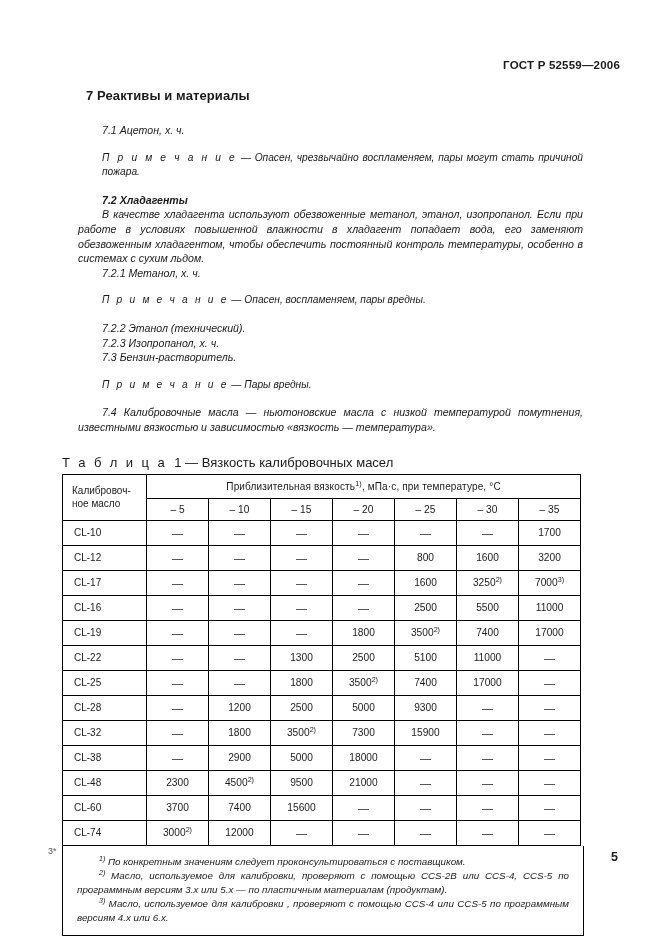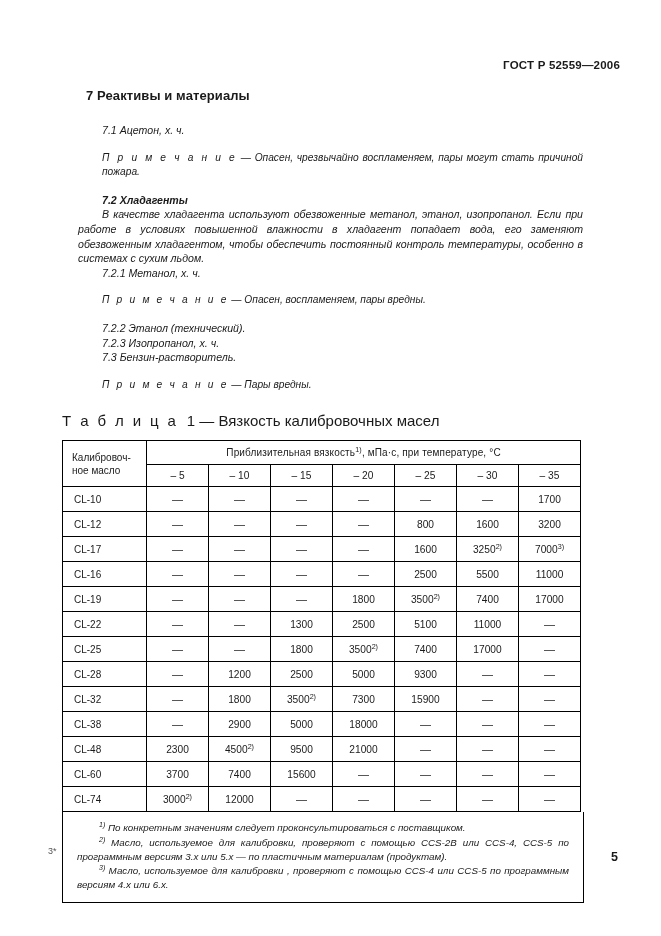--- a/index.html
+++ b/index.html
@@ -67,22 +67,22 @@
   .spaced {
     letter-spacing: 2.2px;
   }
   b.run-in {
     font-weight: bold;
     margin-left: 24px;
   }
 
   
   .tbl-caption {
-    font-size: 15px;
-    margin: 20px 0 11px -16px;
+    font-size: 13px;
+    margin: 20px 0 4px -16px;
   }
   .tbl-caption .spaced { letter-spacing: 2.4px; }
 
   
   table.visc {
     border-collapse: collapse;
     width: 418px;
     margin-left: -16px;
     table-layout: fixed;
     font-size: 10.2px;
@@ -185,20 +185,21 @@
     <p class="item">7.2.1 Метанол, х. ч.</p>
 
     <p class="note gap-m"><span class="spaced">П р и м е ч а н и е</span><span> — Опасен, воспламеняем, пары вредны.</span></p>
 
     <p class="item gap-m">7.2.2 Этанол (технический).</p>
     <p class="item">7.2.3 Изопропанол, х. ч.</p>
     <p class="item">7.3 Бензин-растворитель.</p>
 
     <p class="note gap-m"><span class="spaced">П р и м е ч а н и е</span><span> — Пары вредны.</span></p>
 
+    <p class="indent gap-m">7.4 Калибровочные масла — ньютоновские масла с низкой температурой помутнения, известными вязкостью и зависимостью «вязкость — температура».</p>
 
     <div class="tbl-caption"><span class="spaced">Т а б л и ц а</span>&nbsp; <span>1 — Вязкость калибровочных масел</span></div>
 
     <table class="visc">
       <colgroup>
         <col style="width:84px">
         <col style="width:62px">
           <col style="width:62px">
           <col style="width:62px">
         <col style="width:62px">

